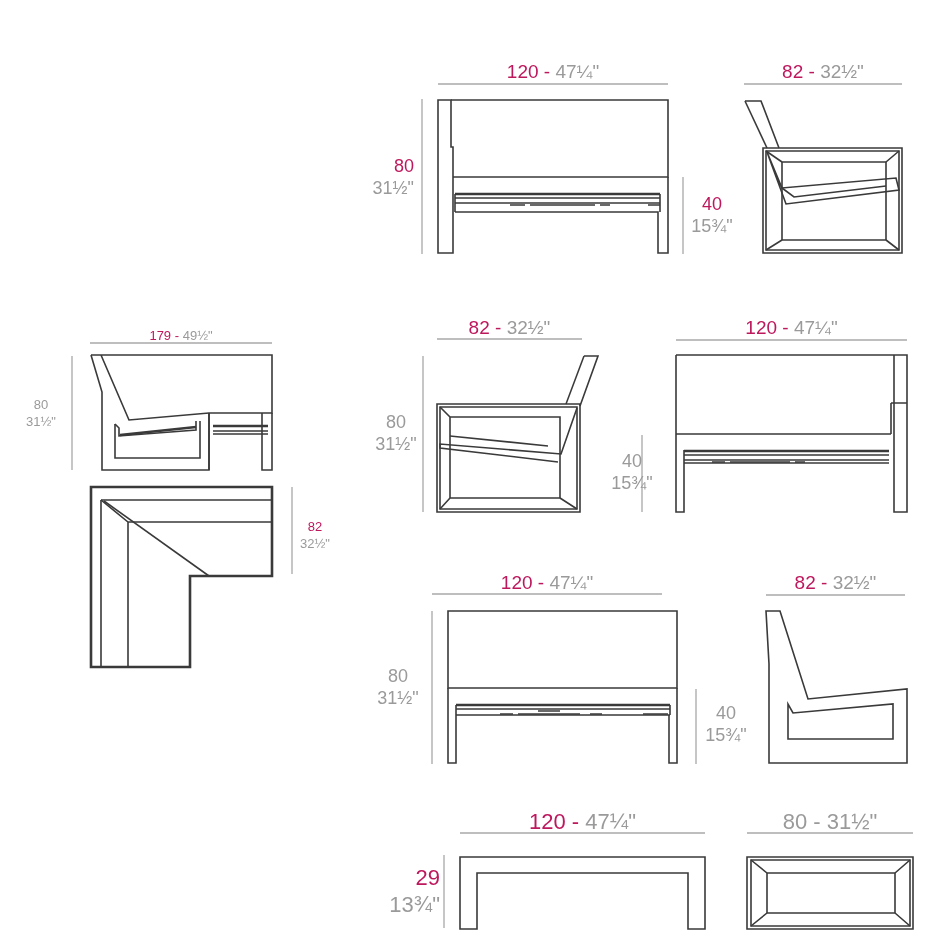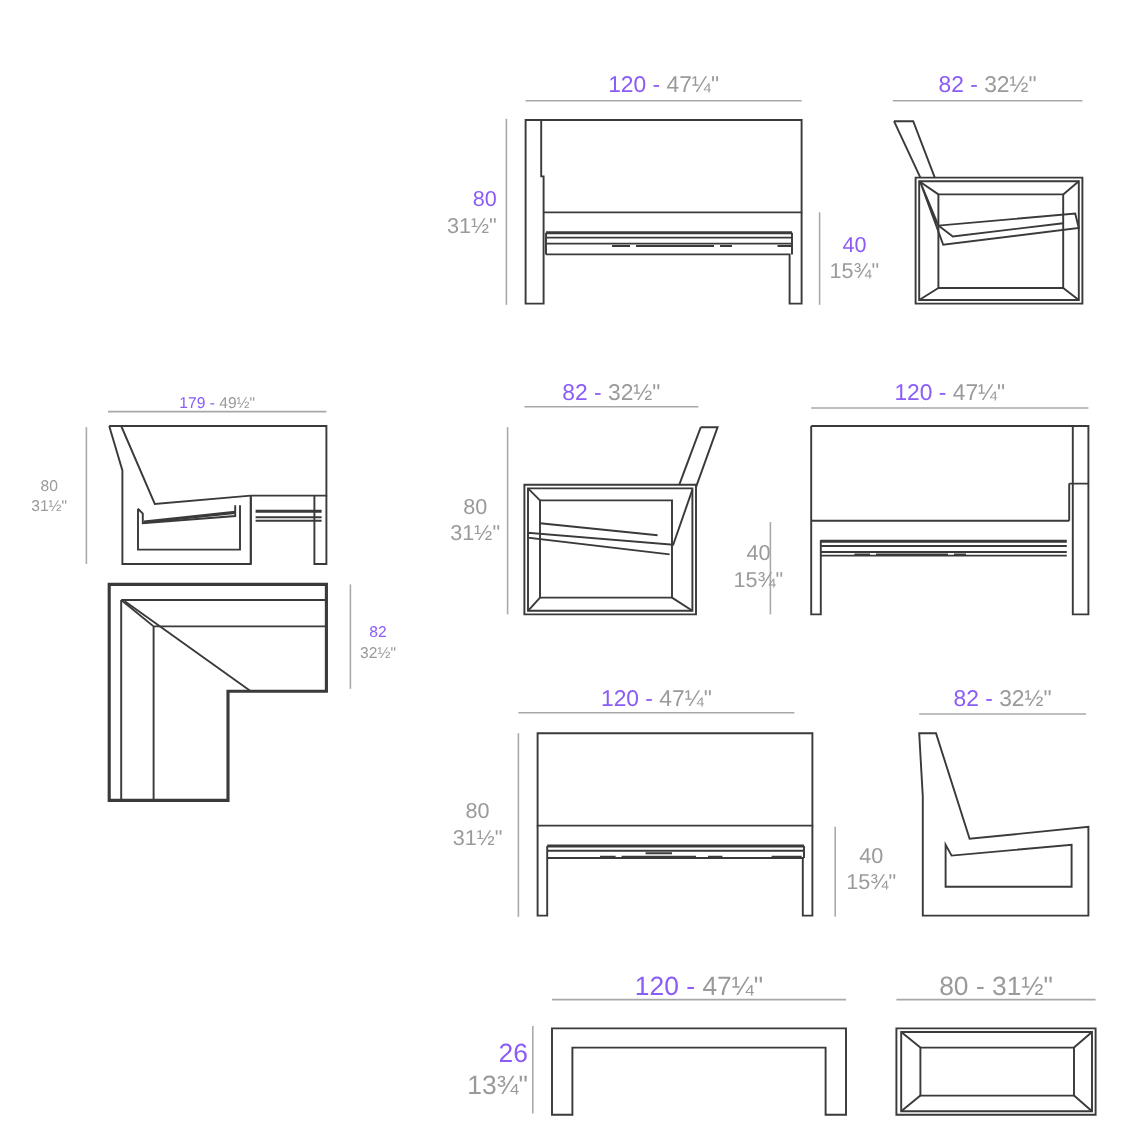--- a/index.html
+++ b/index.html
@@ -2,21 +2,21 @@
 <html><head>
   <meta charset="utf-8">
   <style>
     html, body { margin: 0; padding: 0; background: #ffffff; }
     body { width: 950px; height: 950px; position: relative; overflow: hidden; font-family: "Liberation Sans", sans-serif; }
     svg.sheet { position: absolute; left: 0; top: 0; }
     .ln { stroke: #3a3a3a; stroke-width: 1.6; fill: none; stroke-linejoin: miter; }
     .ln2 { stroke: #3a3a3a; stroke-width: 2.6; fill: none; }
     .dim { stroke: #a8a8a8; stroke-width: 1.3; fill: none; }
     .lbl { position: absolute; white-space: nowrap; color: #555; font-family: "Liberation Sans", sans-serif; font-weight: normal; }
-    .lbl .cm { color: #8b5cf6; }
+    .lbl .cm { color: #be185d; }
     .lbl .in { color: #9a9a9a; }
     .hl { font-size: 19px; text-align: center; }
     .vl { font-size: 18px; line-height: 22px; text-align: right; }
     .vl .in { display: block; }
     .vl .cm { display: block; }
     .sm { font-size: 13px; line-height: 17px; }
     .big { font-size: 22px; line-height: 27px; }
   </style>
 </head>
 <body>
@@ -195,18 +195,18 @@
   <span class="in">15¾"</span>
 </div>
 <div class="lbl hl" style="left:766px; top:572px; width:139px;">
   <span class="cm">82</span><span class="cm"> - </span><span class="in">32½"</span>
 </div>
 
 <div class="lbl hl big" style="left:460px; top:808px; width:245px;">
   <span class="cm">120</span><span class="cm"> - </span><span class="in">47¼"</span>
 </div>
 <div class="lbl vl big" style="left:378px; top:864px; width:62px; text-align:right;">
-  <span class="cm">26</span>
+  <span class="cm">29</span>
   <span class="in">13¾"</span>
 </div>
 <div class="lbl hl big" style="left:747px; top:808px; width:166px;">
   <span class="in">80</span><span class="in"> - </span><span class="in">31½"</span>
 </div>
 
 </body></html>

